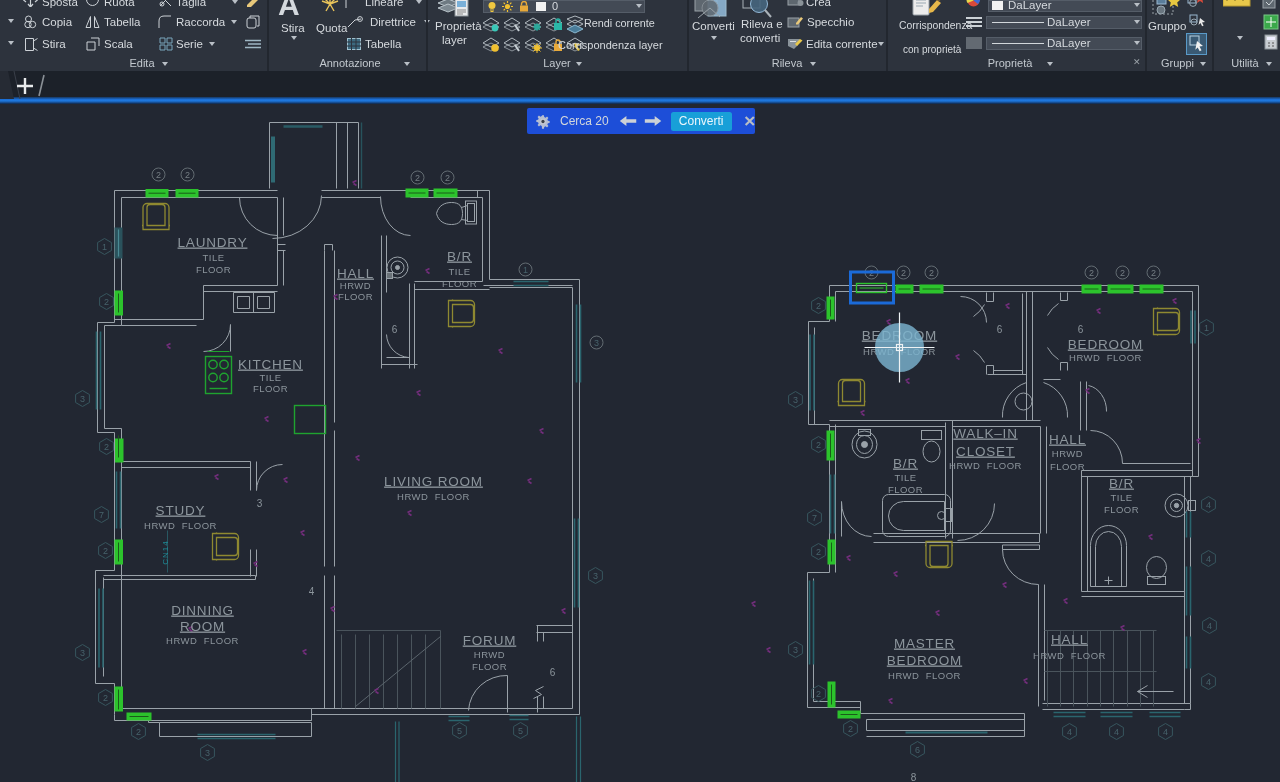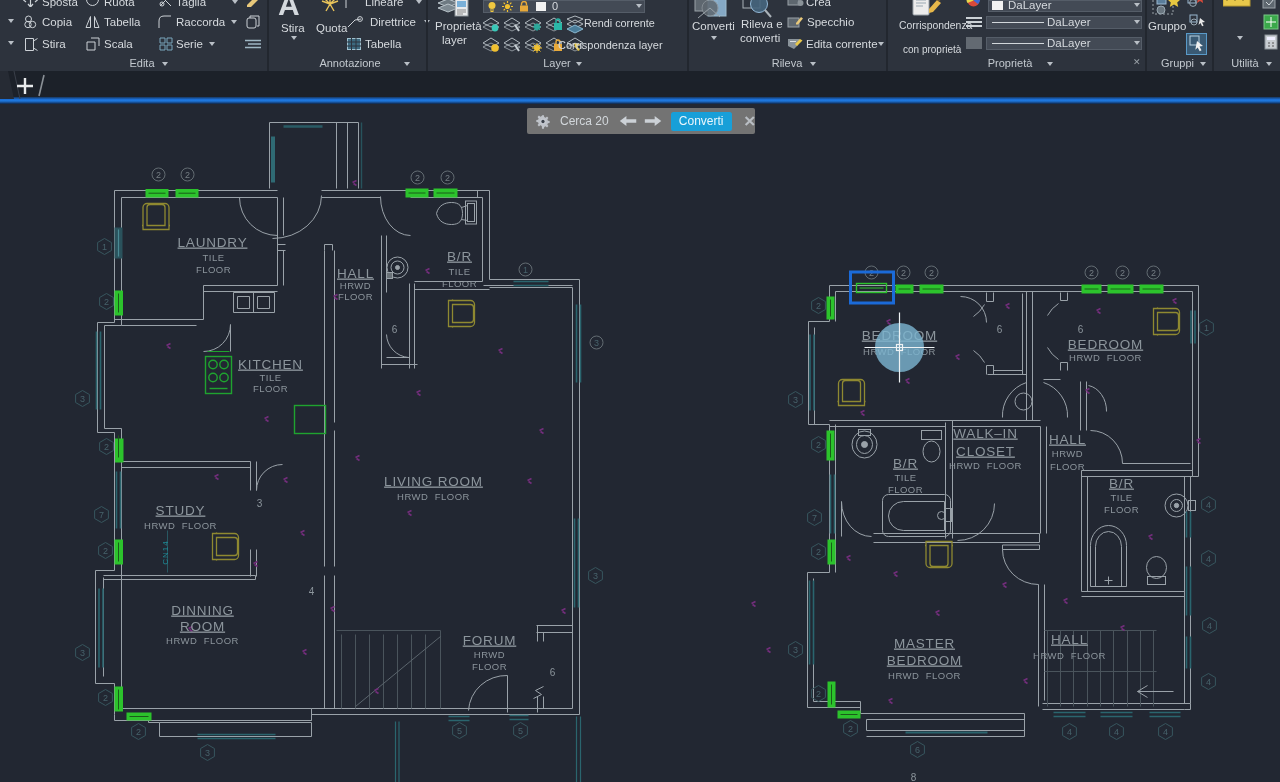--- a/index.html
+++ b/index.html
@@ -9,21 +9,21 @@
 .pdiv{position:absolute;top:0;width:2px;height:71px;background:#22272f;}
 .rlabel{position:absolute;top:57px;height:14px;font-size:11px;color:#c3c9cf;text-align:center;white-space:nowrap;}
 .rtxt{position:absolute;font-size:11.5px;color:#d6dade;white-space:nowrap;height:14px;line-height:14px;}
 .caret{display:inline-block;margin-left:4px;width:0;height:0;border-left:3.5px solid transparent;border-right:3.5px solid transparent;border-top:4px solid #b9bfc6;vertical-align:middle;}
 .icon{position:absolute;}
 #ribbon svg *:not([fill]){fill:none;}
 #tabbar{position:absolute;left:0;top:71px;width:1280px;height:28px;background:#1c2129;}
 #blueline{position:absolute;left:0;top:97px;width:1280px;height:7px;background:linear-gradient(#17365f 0%,#1b6fd6 35%,#1e79e0 55%,#14427e 85%,#10233f 100%);}
 #canvas{position:absolute;left:0;top:104px;width:1280px;height:678px;background:#222732;}
 #svgmain{position:absolute;left:0;top:0;}
-#searchbar{position:absolute;left:527px;top:108px;width:228px;height:26px;background:#737373;border-radius:2px;display:flex;align-items:center;z-index:5;}
+#searchbar{position:absolute;left:527px;top:108px;width:228px;height:26px;background:#1d4ed8;border-radius:2px;display:flex;align-items:center;z-index:5;}
 #searchbar .txt{color:#d2d7db;font-size:12px;white-space:nowrap;}
 #convbtn{background:#189fd8;color:#eaf6fc;font-size:12px;border-radius:2.5px;padding:2.5px 8px;margin-left:9px;}
 </style>
 </head>
 <body>
 <div id="canvas"></div>
 <div id="tabbar"></div>
 <div id="blueline"></div>
 <svg id="svgmain" width="1280" height="782" viewBox="0 0 1280 782" fill="none">
     <g transform="translate(0.5,0.5)">

